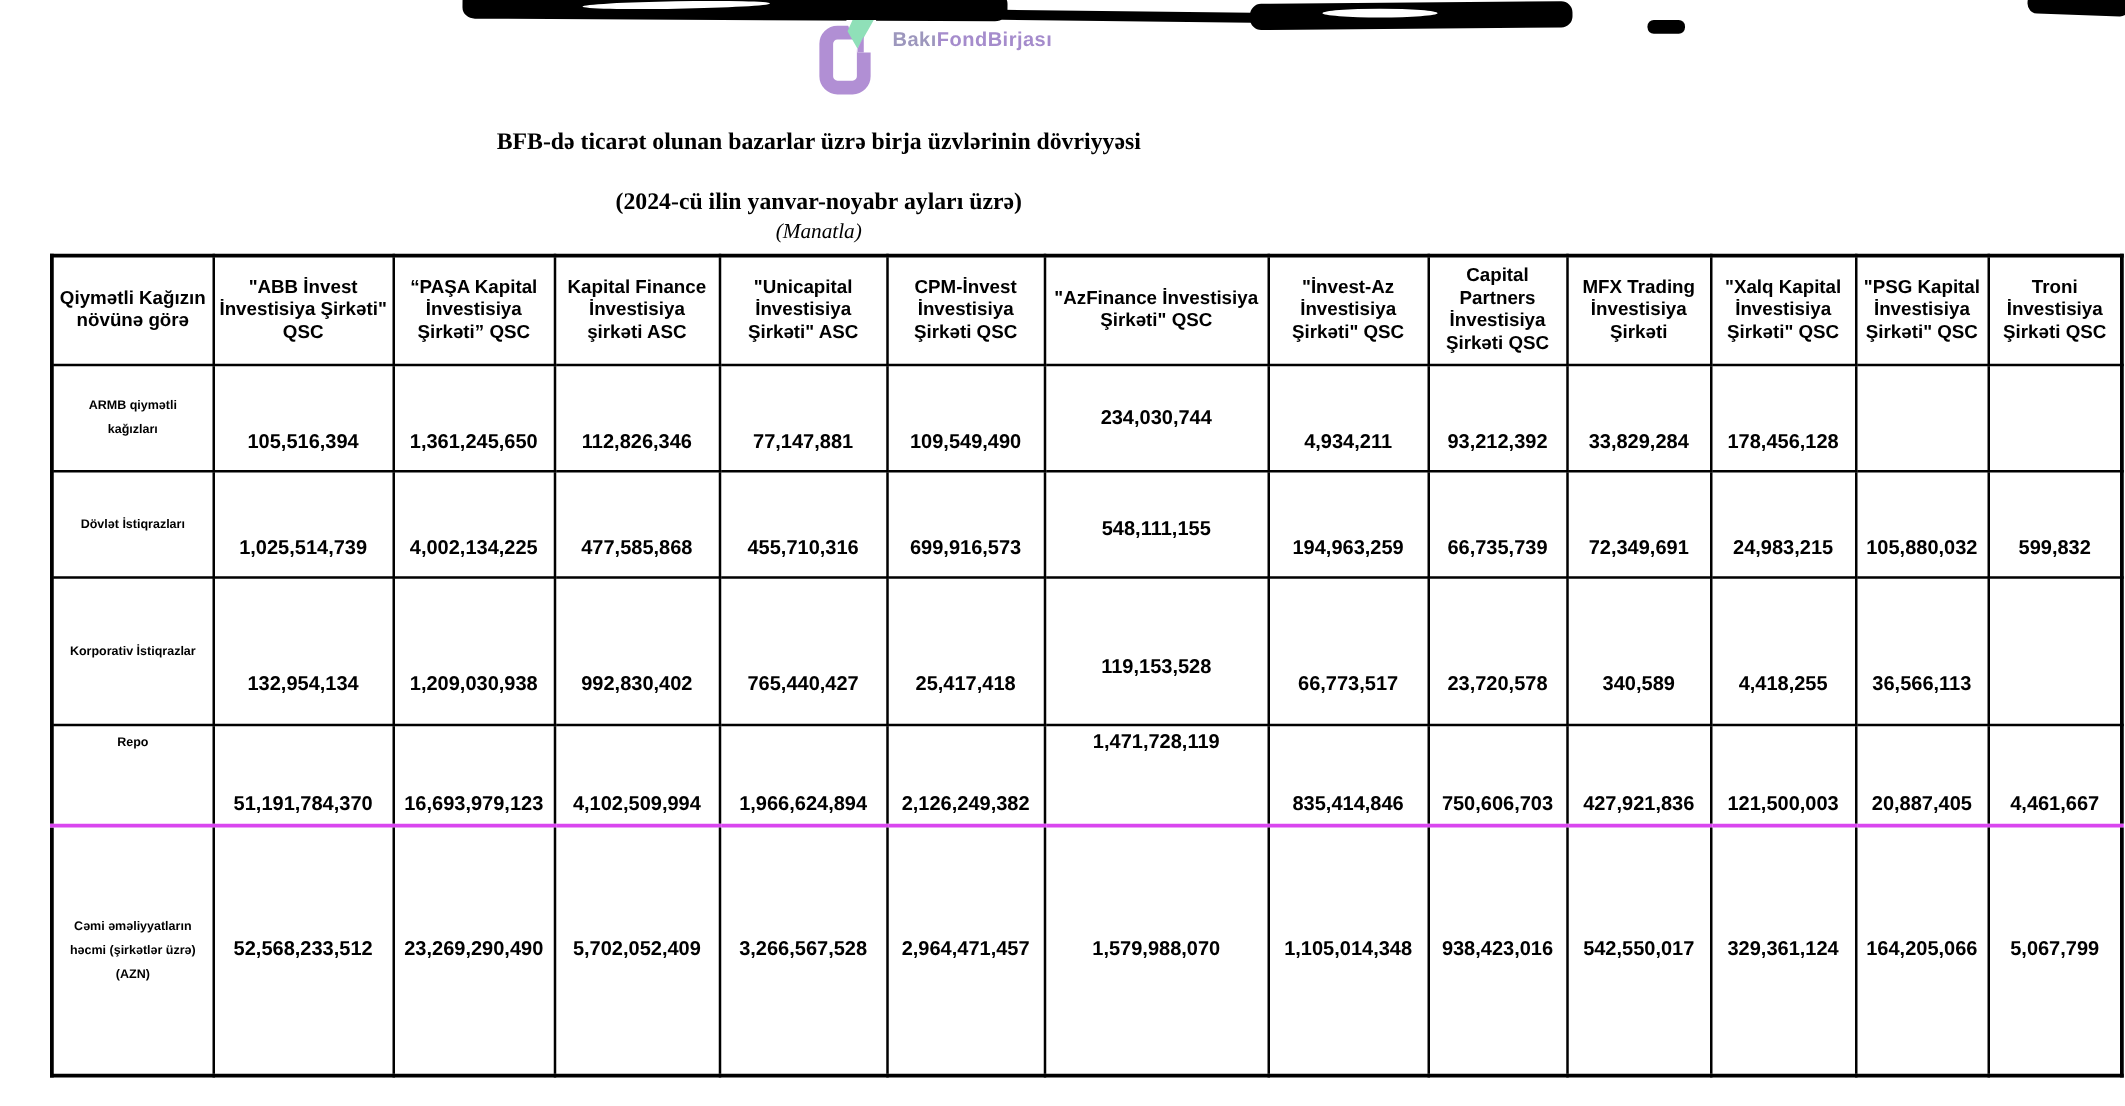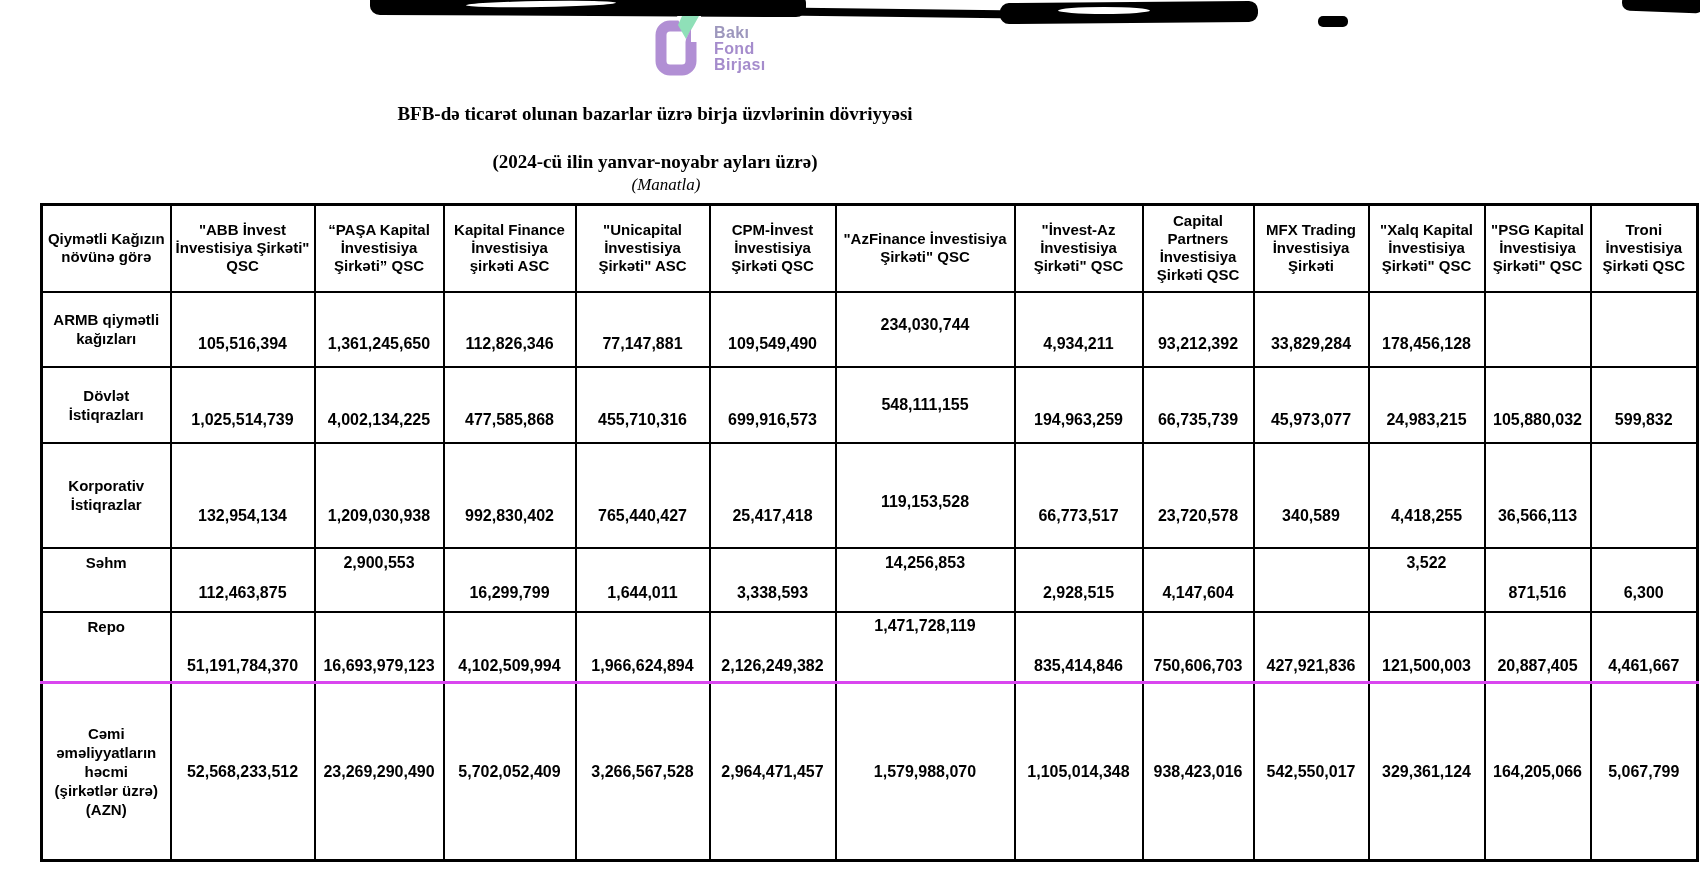--- a/index.html
+++ b/index.html
@@ -13,40 +13,40 @@
   .scribble.hole { background:#fff; }
   #s1 { left:370px; top:-7px; width:436px; height:23px; border-radius:10px/9px; transform:rotate(.3deg); }
   #s1h { left:466px; top:1px; width:150px; height:6px; border-radius:50%; transform:rotate(-1deg); }
   #s2 { left:798px; top:9px; width:208px; height:8px; border-radius:6px; transform:rotate(.7deg); }
   #s3 { left:1000px; top:2px; width:258px; height:21px; border-radius:9px; transform:rotate(-.5deg); }
   #s3h { left:1058px; top:7px; width:92px; height:7px; border-radius:50%; }
   #s4 { left:1318px; top:16px; width:30px; height:11px; border-radius:5px; }
   #s5 { left:1622px; top:-5px; width:82px; height:17px; border-radius:8px; transform:rotate(2deg); }
   
   .logo { position:absolute; left:655px; top:16px; display:flex; align-items:flex-start; gap:13px; }
-  .logo-text { display:flex; flex-direction:column; padding-top:9px; font-size:16px; font-weight:bold;
+  .logo-text { display:flex; flex-direction:row; padding-top:9px; font-size:16px; font-weight:bold;
                letter-spacing:.4px; line-height:16px; }
   .logo-text .l1 { color:var(--logo-purple-dim,#9d97bd); }
   .logo-text .l2, .logo-text .l3 { color:var(--logo-purple,#a58ccc); }
   
   .title-wrap { position:absolute; left:0; top:0; width:1310px; text-align:center;
                 font-family:"Liberation Serif", serif; color:#000; }
   .main-title   { position:absolute; left:0; width:100%; top:103px; font-size:19px; font-weight:bold; }
   .period-title { position:absolute; left:0; width:100%; top:151px; font-size:19px; font-weight:bold; }
-  .unit-title   { position:absolute; left:0; width:100%; top:175px; font-size:17px; font-style:italic;margin-left:11px; }
+  .unit-title   { position:absolute; left:0; width:100%; top:175px; font-size:17px; font-style:italic; }
   
   table { position:absolute; left:40px; top:203px; width:1657px; height:659px;
           border-collapse:collapse; table-layout:fixed; }
   col.w0{width:129px} col.w1{width:144px} col.w2{width:129px} col.w3{width:132px}
   col.w4{width:134px} col.w5{width:126px} col.w6{width:179px} col.w7{width:128px}
   col.w8{width:111px} col.w9{width:115px} col.w10{width:116px} col.w11{width:106px} col.w12{width:107px}
   th, td { border:2px solid #000; text-align:center; color:#000; overflow:hidden; }
   table { border:3px solid #000; }
   thead th { height:87px; font-size:15px; line-height:18px; font-weight:bold; vertical-align:middle; padding:1px 3px; }
-  tbody th { font-size:15px; line-height:19px; font-weight:bold; vertical-align:middle; padding:1px 8px; }
+  tbody th { font-size:10px; line-height:19px; font-weight:bold; vertical-align:middle; padding:1px 8px; }
   tbody td { font-size:16px; font-weight:bold; vertical-align:middle; padding:1px 2px; }
   tr.r0 th{height:64px} tr.r1 th{height:64px} tr.r2 th{height:88px} tr.r3 th{height:54px}
   tr.r4 th{height:60px} tr.r5 th{height:150px} tr.r6 th{height:92px}
   tr.r5 { border-top:3px solid #000; }
   tr.r6 { border-top:3px solid #000; }
   tr.r5 th, tr.r5 td { border-top:3px solid #d946ef; }
   tr.r6 th, tr.r6 td { border-top:3px solid #000; }
   
   tr.r0 td, tr.r1 td { vertical-align:bottom; padding-bottom:13px; }
   tr.r0 td.c5 { padding-bottom:32px; }
@@ -144,55 +144,40 @@
       <tr class="r1">
         <th class="row-label">Dövlət İstiqrazları</th>
         <td class="c0">1,025,514,739</td>
         <td class="c1">4,002,134,225</td>
         <td class="c2">477,585,868</td>
         <td class="c3">455,710,316</td>
         <td class="c4">699,916,573</td>
         <td class="c5">548,111,155</td>
         <td class="c6">194,963,259</td>
         <td class="c7">66,735,739</td>
-        <td class="c8">45,973,077</td>
+        <td class="c8">72,349,691</td>
         <td class="c9">24,983,215</td>
         <td class="c10">105,880,032</td>
         <td class="c11">599,832</td>
       </tr>
       <tr class="r2">
         <th class="row-label">Korporativ İstiqrazlar</th>
         <td class="c0">132,954,134</td>
         <td class="c1">1,209,030,938</td>
         <td class="c2">992,830,402</td>
         <td class="c3">765,440,427</td>
         <td class="c4">25,417,418</td>
         <td class="c5">119,153,528</td>
         <td class="c6">66,773,517</td>
         <td class="c7">23,720,578</td>
         <td class="c8">340,589</td>
         <td class="c9">4,418,255</td>
         <td class="c10">36,566,113</td>
         <td class="c11"></td>
       </tr>
-      <tr class="r3">
-        <th class="row-label">Səhm</th>
-        <td class="c0">112,463,875</td>
-        <td class="c1">2,900,553</td>
-        <td class="c2">16,299,799</td>
-        <td class="c3">1,644,011</td>
-        <td class="c4">3,338,593</td>
-        <td class="c5">14,256,853</td>
-        <td class="c6">2,928,515</td>
-        <td class="c7">4,147,604</td>
-        <td class="c8"></td>
-        <td class="c9">3,522</td>
-        <td class="c10">871,516</td>
-        <td class="c11">6,300</td>
-      </tr>
       <tr class="r4">
         <th class="row-label">Repo</th>
         <td class="c0">51,191,784,370</td>
         <td class="c1">16,693,979,123</td>
         <td class="c2">4,102,509,994</td>
         <td class="c3">1,966,624,894</td>
         <td class="c4">2,126,249,382</td>
         <td class="c5">1,471,728,119</td>
         <td class="c6">835,414,846</td>
         <td class="c7">750,606,703</td>

